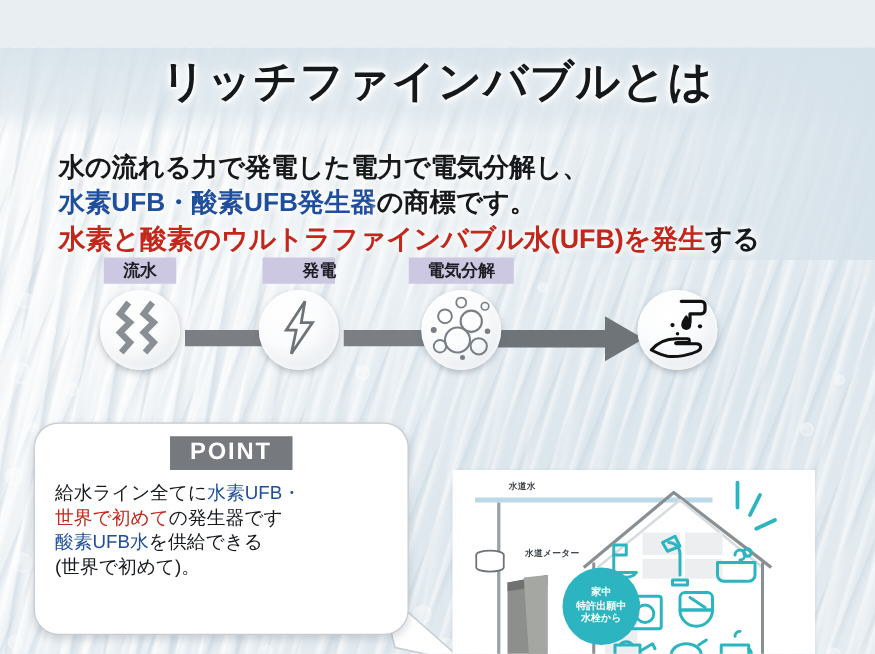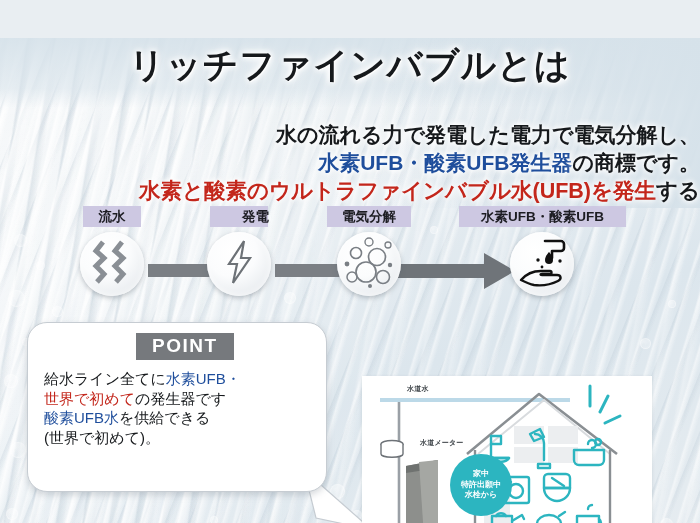--- a/index.html
+++ b/index.html
@@ -90,22 +90,23 @@
     letter-spacing:1px;
     text-shadow:
       0 0 6px #fff, 0 0 6px #fff, 0 0 10px #fff,
       0 0 14px rgba(255,255,255,.95), 1px 1px 0 rgba(255,255,255,.9);
     z-index:6;
   }
 
   
   .lead {
     position:absolute; top:83px; left:0; right:0;
-    text-align:right; z-index:6;
+    text-align:left; z-index:6;
     line-height:1.33;
+    padding-left:47px;
   }
   .lead .ln { font-size:21px; font-weight:bold; white-space:nowrap;
     text-shadow:0 0 4px #fff, 0 0 7px #fff, 0 0 9px rgba(255,255,255,.85); }
   .lead .ln2 { font-size:21.5px; }
   .c-black { color:#16191c; }
   .c-red   { color:#c3261b; }
   .c-blue  { color:#1f4e9c; }
 
   
   .flow { position:absolute; left:0; top:168px; width:700px; height:110px; z-index:5; }
@@ -124,21 +125,21 @@
     display:flex; align-items:center; justify-content:center;
     overflow:hidden;
   }
   .bar {
     position:absolute; height:13px; background:#7b7f84; top:26px;
   }
   .arrowwrap { position:absolute; top:16px; }
 
   
   .point-bubble {
-    position:absolute; left:27px; top:284px; width:300px; height:170px;
+    position:absolute; left:27px; top:300px; width:300px; height:170px;
     background:#ffffff; border:1px solid #c6ccd2; border-radius:20px;
     box-shadow:0 3px 7px rgba(120,130,140,.30);
     z-index:7;
   }
   .point-tag {
     position:absolute; left:108px; top:10px;
     background:#76797d; color:#fff;
     font-size:19px; font-weight:bold; letter-spacing:1.5px;
     padding:2px 16px 3px;
   }
@@ -265,21 +266,20 @@
           <circle cx="13" cy="45" r="5" fill="none" stroke="#7a7f85" stroke-width="1.5"></circle>
           <circle cx="30" cy="10" r="4" fill="none" stroke="#7a7f85" stroke-width="1.4"></circle>
           <circle cx="49" cy="13" r="3" fill="none" stroke="#7a7f85" stroke-width="1.3"></circle>
           <circle cx="8" cy="32" r="2.4" fill="#7a7f85"></circle>
           <circle cx="51" cy="33" r="2.2" fill="#7a7f85"></circle>
           <circle cx="31" cy="54" r="2" fill="#7a7f85"></circle>
         </svg>
       </span>
     </div>
 
-    <div class="chip" style="left:459px; top:0px; width:167px;">水素UFB・酸素UFB</div>
     <div class="circ" style="left:510px; top:26px;">
       <span>
         <svg width="54" height="52" viewBox="0 0 54 52">
           <path d="M30 5 h16 a3 3 0 0 1 3 3 v4 a3 3 0 0 1 -3 3 h-9 v7" fill="none" stroke="#111" stroke-width="2.6" stroke-linecap="round" stroke-linejoin="round"></path>
           <path d="M30 24 c0-4 4-8 4-8 s4 4 4 8 a4 4 0 0 1 -8 0 z" fill="#111"></path>
           <circle cx="23" cy="24" r="1.7" fill="#111"></circle>
           <circle cx="45" cy="25" r="1.7" fill="#111"></circle>
           <circle cx="27" cy="31" r="1.4" fill="#111"></circle>
           <path d="M6 44 c6 -7 14 -9 20 -9 h9 c2 0 2 3 0 3 h-8 c-2 0 -2 1 0 1 h15 c4 0 5 4 1 6 c-6 3 -16 5 -24 4 c-5 -1 -9 -3 -13 -5 z" fill="none" stroke="#111" stroke-width="2.4" stroke-linejoin="round"></path>
         </svg>

